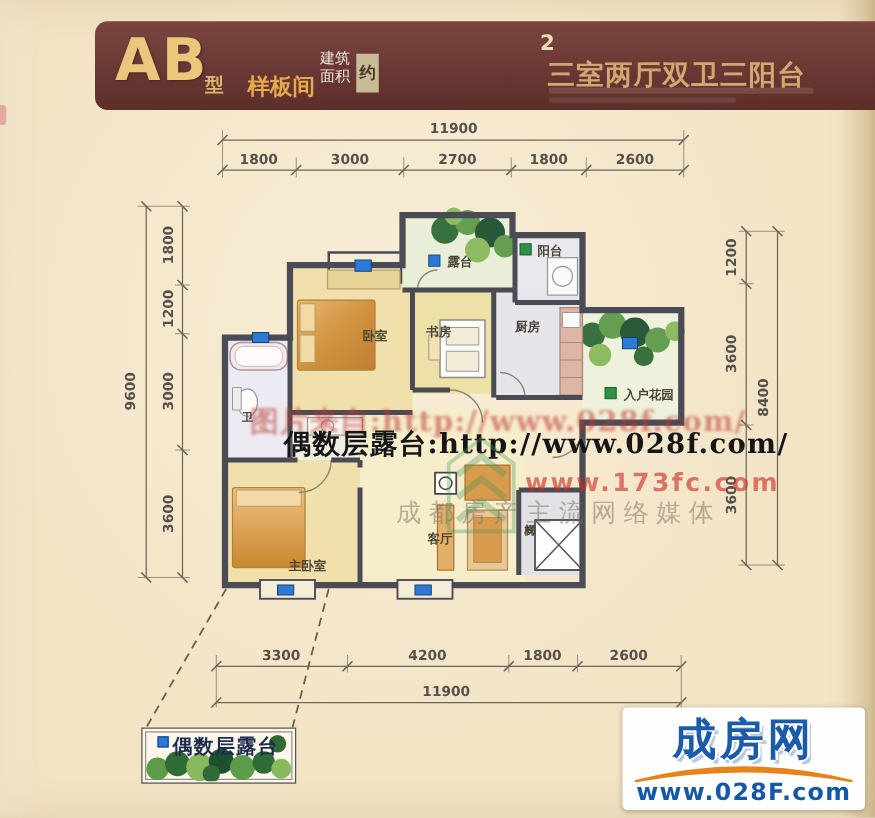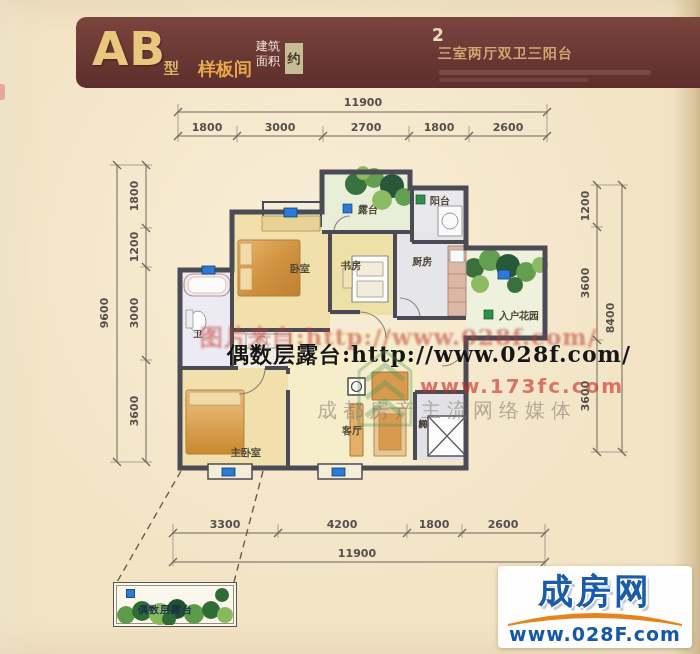--- a/index.html
+++ b/index.html
@@ -23,21 +23,21 @@
   .hd-ab-suffix{ position:absolute; left:88px; top:42px; font-size:15px; color:#dcb76e; font-weight:bold;}
   .hd-sample{ position:absolute; left:122px; top:40px; font-size:18px; color:#e6a94b; font-weight:bold;}
   .hd-prefix{ position:absolute; left:180px; top:22px; font-size:12px; line-height:15px;
     color:#efe6d8; font-weight:normal;}
   .hd-approx{ position:absolute; left:209px; top:26px; width:18px; height:31px;
     background:#c8bc96; color:#463528; font-size:13px; font-weight:bold;
     text-align:center; line-height:31px;}
   .hd-area{ position:absolute; left:229px; top:6px; font-size:44px; font-weight:bold;
     color:#eadcb4; letter-spacing:-1px; text-shadow:1px 1px 2px rgba(0,0,0,.3);}
   .hd-area-sup{ position:absolute; left:356px; top:8px; font-size:17px; font-weight:bold; color:#eadcb4;}
-  .hd-title{ position:absolute; left:362px; top:28px; font-size:14px; color:#d4a672;
+  .hd-title{ position:absolute; left:362px; top:28px; font-size:22px; color:#d4a672;
     font-weight:bold; letter-spacing:1px;}
   .hd-bar1{ position:absolute; left:363px; top:53px; width:212px; height:5px;
     background:rgba(232,200,180,.16); border-radius:2px;}
   .hd-bar2{ position:absolute; left:363px; top:61px; width:150px; height:4px;
     background:rgba(232,200,180,.13); border-radius:2px;}
   
   .wm-red{ position:absolute; left:200px; top:322px; font-family:"DejaVu Serif",serif;
     font-size:23px; font-weight:bold; color:rgba(192,58,50,.55); filter:blur(1.1px);
     letter-spacing:1px; white-space:nowrap;}
   .wm-black{ position:absolute; left:227px; top:340px; font-family:"DejaVu Serif",serif;
@@ -47,21 +47,21 @@
     color:rgba(125,190,135,.28); -webkit-text-stroke:2px rgba(70,150,85,.5);
     letter-spacing:2px; white-space:nowrap;}
   .wm-url{ position:absolute; left:420px; top:374px; font-size:20px; font-weight:900;
     color:rgba(200,45,38,.62); letter-spacing:2px; white-space:nowrap;text-align:right;}
   .wm-slogan{ position:absolute; left:317px; top:397px; font-size:20px;
     color:rgba(128,118,108,.55); letter-spacing:6px; white-space:nowrap;}
   .wm-house{ position:absolute; left:356px; top:348px; opacity:.6;}
   
   .legend-box{ position:absolute; left:113px; top:582px; width:124px; height:45px;
     background:#fbf7ec; border:1.5px solid #555; box-shadow: inset 0 0 0 2px #fbf7ec, inset 0 0 0 3px #9a927f;}
-  .legend-label{ position:absolute; left:24px; top:20px; font-size:10px; font-weight:bold;
+  .legend-label{ position:absolute; left:24px; top:4px; font-size:16px; font-weight:bold;
     color:#1d2c4e; letter-spacing:1px; white-space:nowrap;}
   .legend-sq{ position:absolute; left:12px; top:6px; width:9px; height:9px;
     background:#2b7bd6; border:1px solid #1a4f92;}
   .legend-foliage{ position:absolute; left:0; top:0;}
   
   .cf-card{ position:absolute; left:498px; top:566px; width:194px; height:82px;
     background:#fefefe; border-radius:4px; box-shadow:0 1px 4px rgba(90,70,40,.35);}
   .cf-name{ position:absolute; left:0; top:2px; width:100%; text-align:center;
     font-size:35px; font-weight:900; color:#1a5cab; letter-spacing:3px;
     text-shadow:2px 0 0 #fff,-2px 0 0 #fff,0 2px 0 #fff,3px 3px 1px rgba(175,190,215,.9);}

